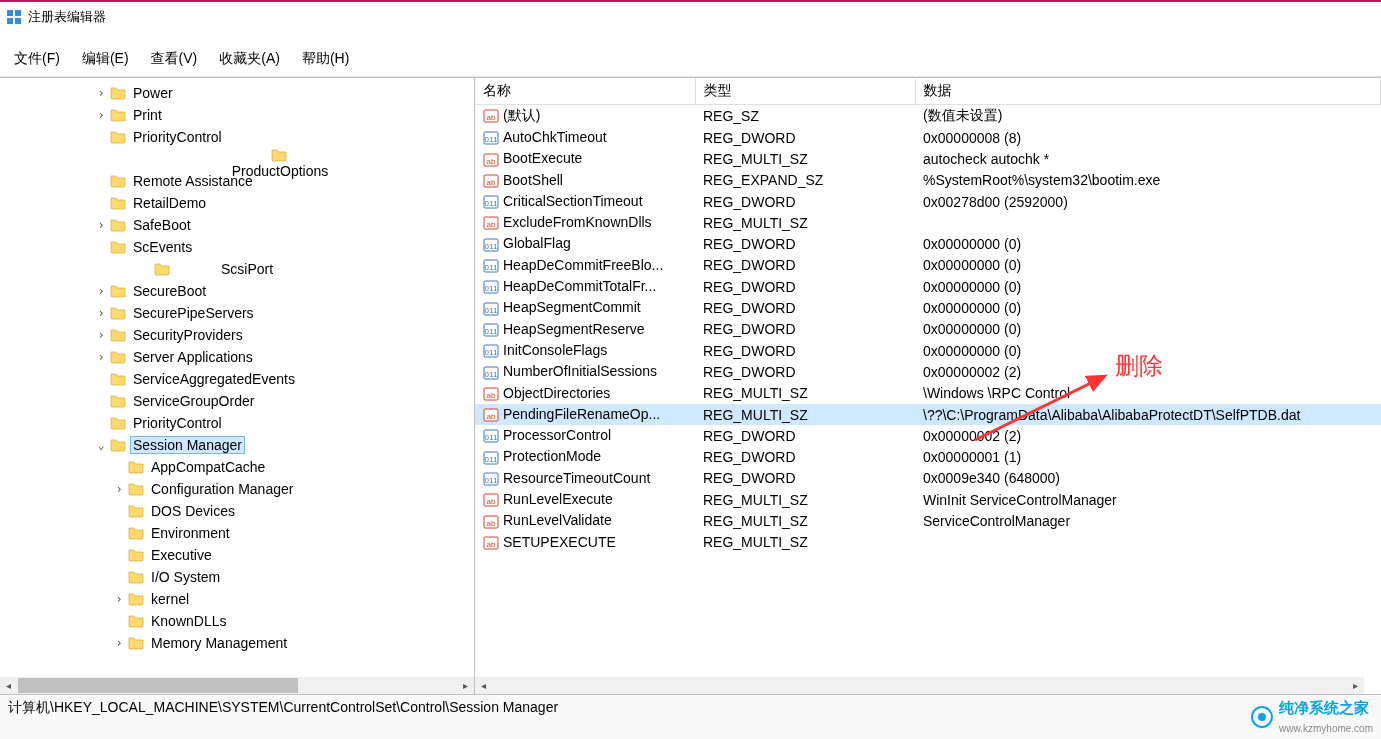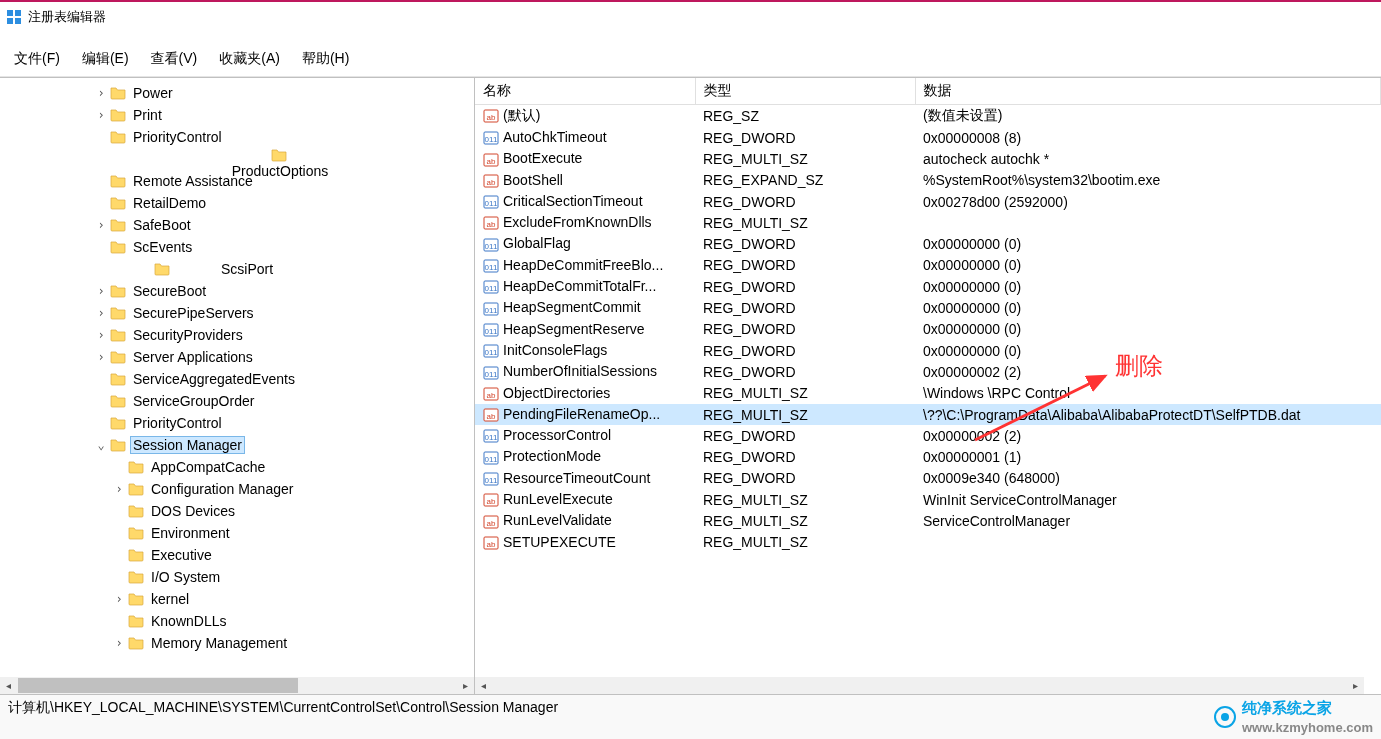--- a/index.html
+++ b/index.html
@@ -24,21 +24,21 @@
   .list-table td { padding: 2px 8px; white-space: nowrap; overflow: hidden; text-overflow: ellipsis; }
   .list-table tr.selected td { background: #cde8ff; }
   .val-icon { display: inline-flex; vertical-align: middle; margin-right: 4px; }
   .statusbar { border-top: 1px solid #c0c0c0; padding: 4px 8px; font-size: 14px; background: #f9f9f9; display: flex; justify-content: space-between; align-items: flex-start; }
   .scrollbar-h { position: absolute; left: 0; right: 17px; bottom: 0; height: 17px; background: #f0f0f0; display: flex; align-items: center; }
   .sb-btn { width: 17px; height: 17px; background: #f0f0f0; display: flex; align-items: center; justify-content: center; color: #555; font-size: 10px; }
   .sb-thumb { background: #c0c0c0; }
   .annotation { position: absolute; color: #ff3333; font-size: 24px; font-weight: 400; pointer-events: none; z-index: 10; }
   .arrow { position: absolute; pointer-events: none; z-index: 9; }
   .watermark-logo { display: flex; align-items: center; gap: 6px; font-size: 15px; color: #0aa4e6; font-weight: bold; }
-  .watermark-logo .sub { font-size: 13px; color: #888; font-weight: bold; }
+  .watermark-logo .sub { font-size: 10px; color: #888; font-weight: normal; }
 </style>
 </head>
 <body>
 
 <div class="window">
 
   <div class="titlebar">
     <svg width="16" height="16" viewBox="0 0 16 16">
       <rect x="1" y="1" width="6" height="6" fill="#2d8ee0"></rect>
         <rect x="9" y="1" width="6" height="6" fill="#2d8ee0"></rect>

